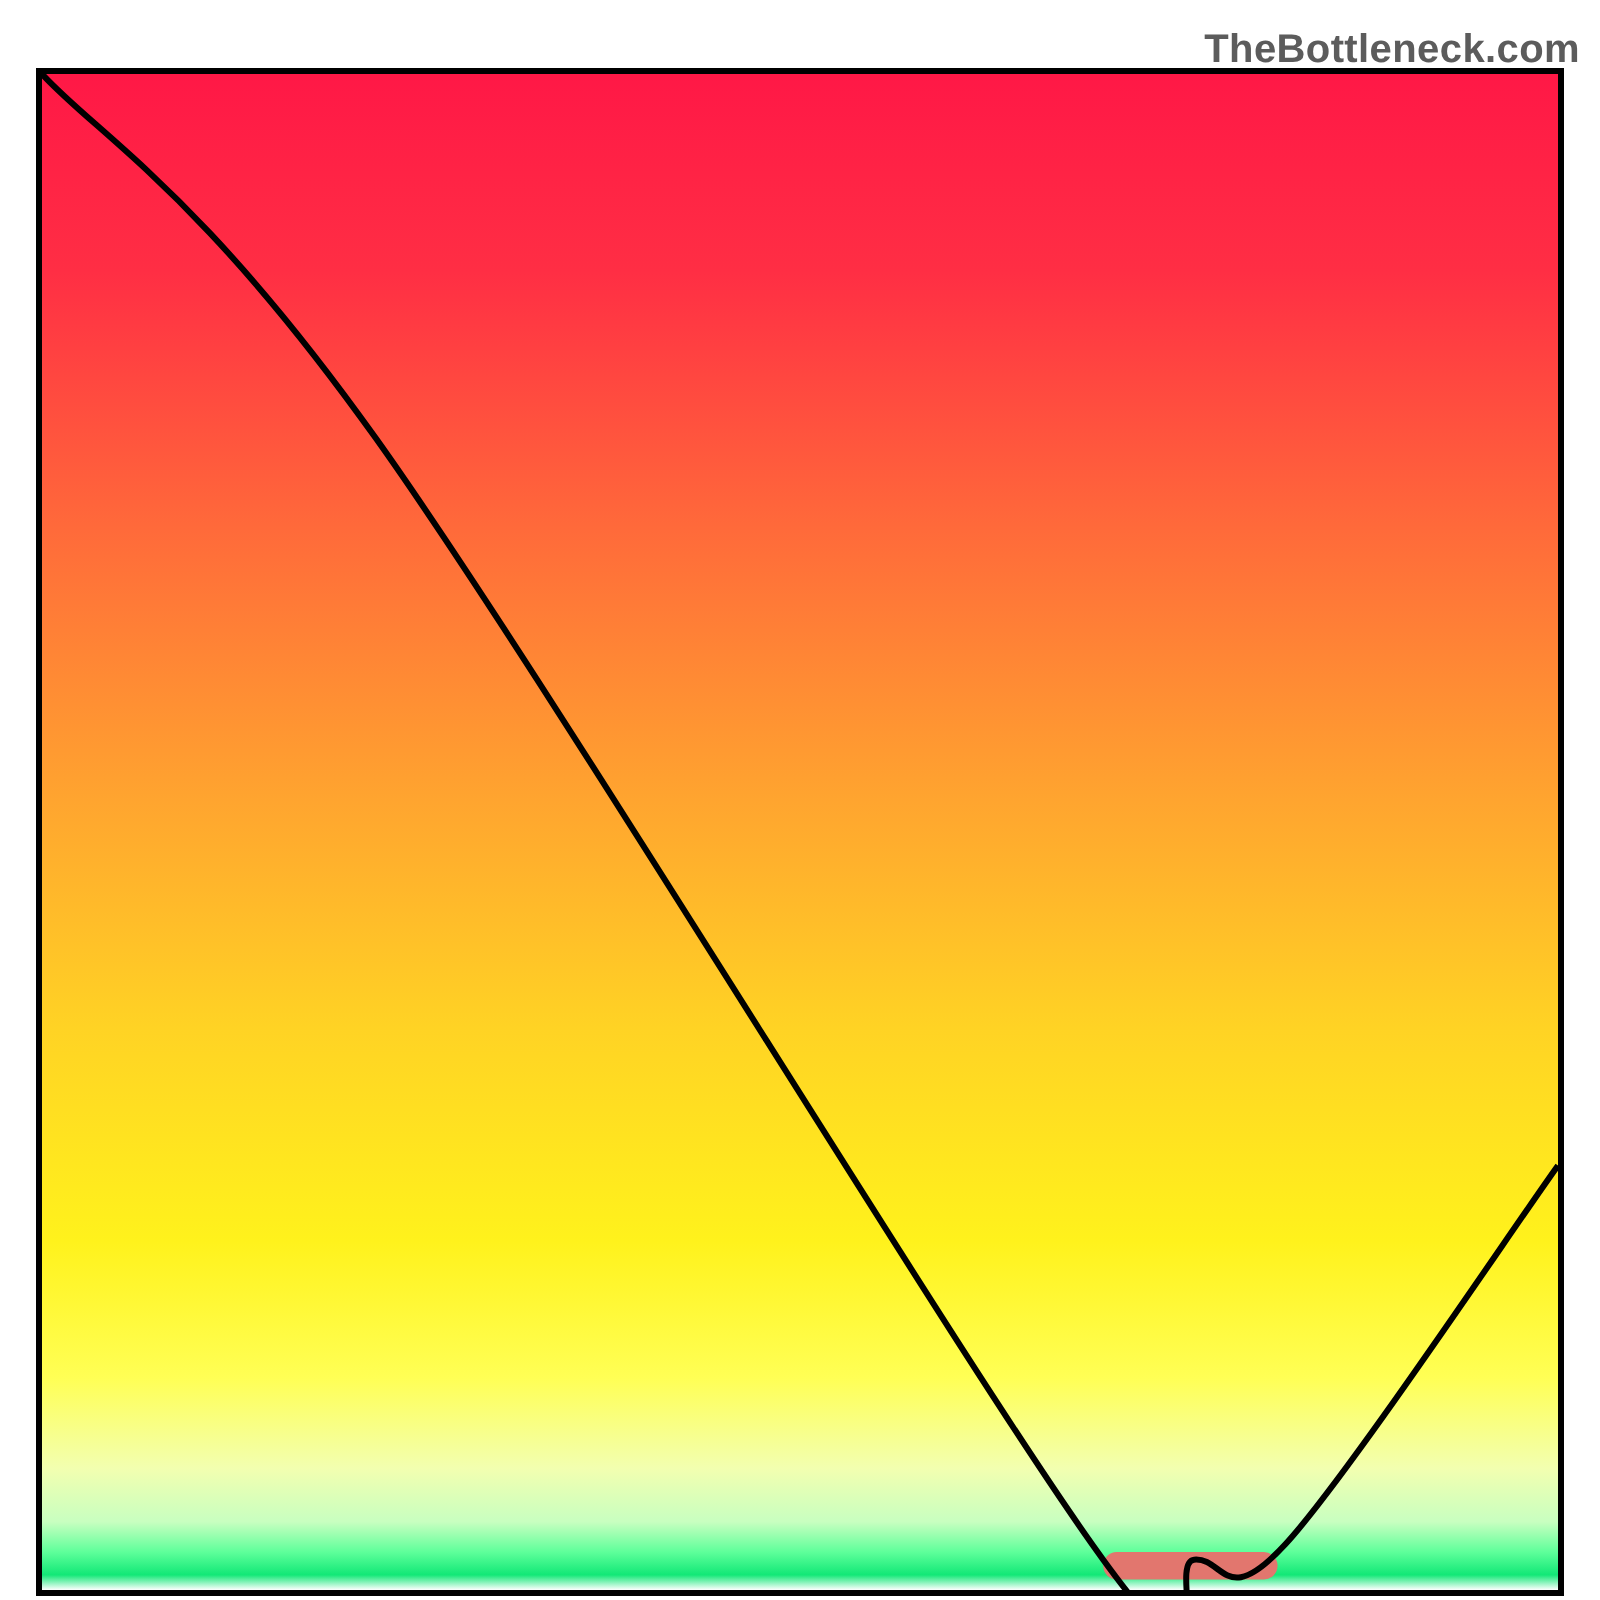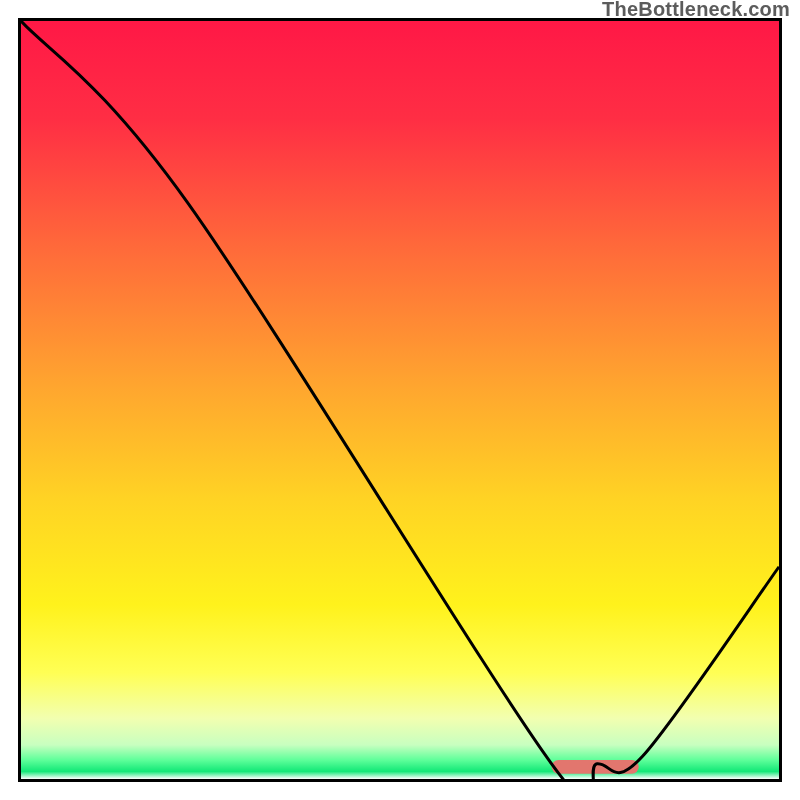--- a/index.html
+++ b/index.html
@@ -7,21 +7,21 @@
     padding: 0;
     width: 800px;
     height: 800px;
     background: #ffffff;
     overflow: hidden;
     font-family: Arial, Helvetica, sans-serif;
   }
   .frame {
     position: absolute;
     left: 0;
-    top: 0;
+    top: 16px;
     width: 800px;
     height: 608px;
     box-sizing: border-box;
   }
   .plot-area {
     position: absolute;
     left: 18px;
     top: 18px;
     width: 764px;
     height: 764px;

